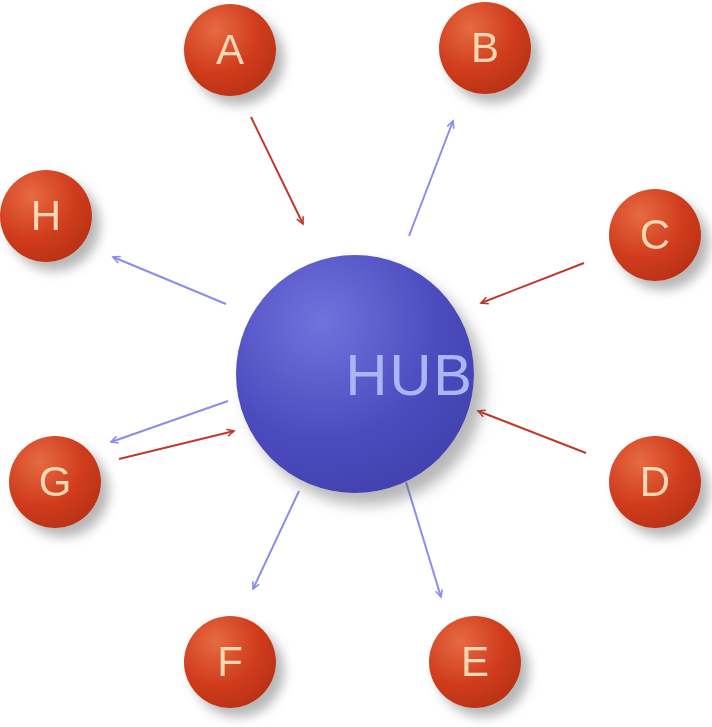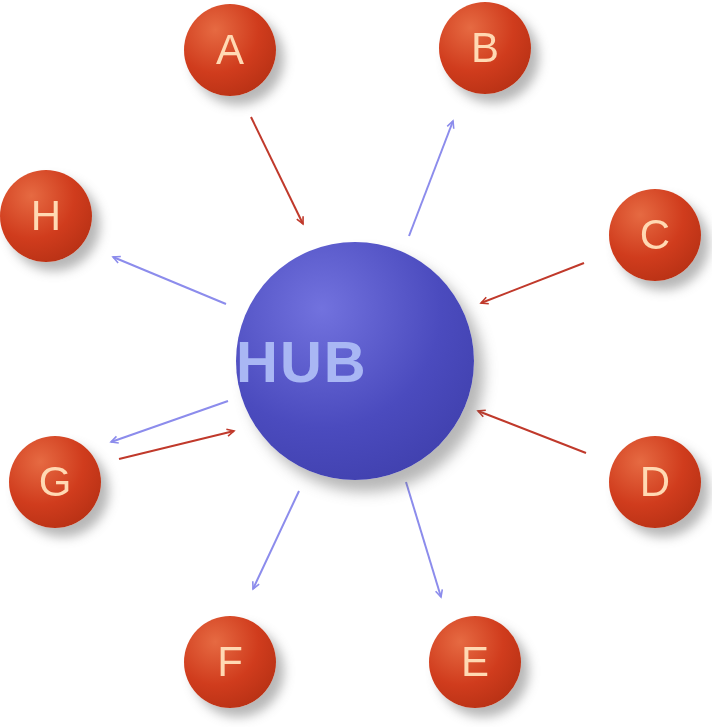--- a/index.html
+++ b/index.html
@@ -33,31 +33,31 @@
     background: radial-gradient(circle at 34% 28%, #e66a42 0%, #d03c1d 48%, #aa2b10 100%);
     color: #ffd9b3;
     font-size: 42px;
     font-weight: 400;
     box-shadow: 8px 9px 11px rgba(95, 95, 95, 0.45);
     user-select: none;
   }
   .hub {
     position: absolute;
     left: 236px;
-    top: 242px;
+    top: 255px;
     width: 238px;
     height: 238px;
     border-radius: 50%;
     display: flex;
     align-items: center;
-    justify-content: flex-start;
+    justify-content: flex-end;
     background: radial-gradient(circle at 36% 28%, #7272de 0%, #4b4bbe 52%, #3a3aa4 100%);
     color: #a9b7f4;
     font-size: 58px;
-    font-weight: 700;
+    font-weight: 400;
     letter-spacing: 2px;
     box-shadow: 10px 12px 14px rgba(95, 95, 95, 0.45);
     user-select: none;
   }
   
   .node-a { left: 184px; top: 4px; }
   .node-b { left: 439px; top: 2px; }
   .node-c { left: 609px; top: 189px; }
   .node-d { left: 609px; top: 436px; }
   .node-e { left: 429px; top: 616px; }

